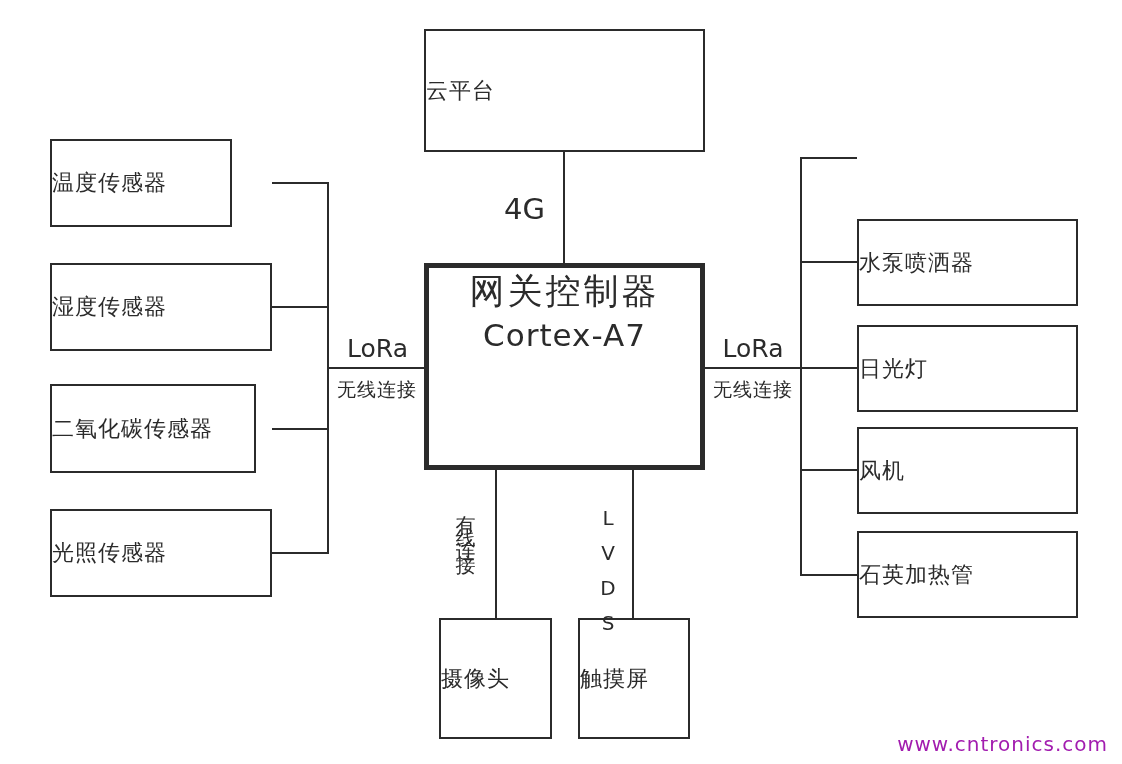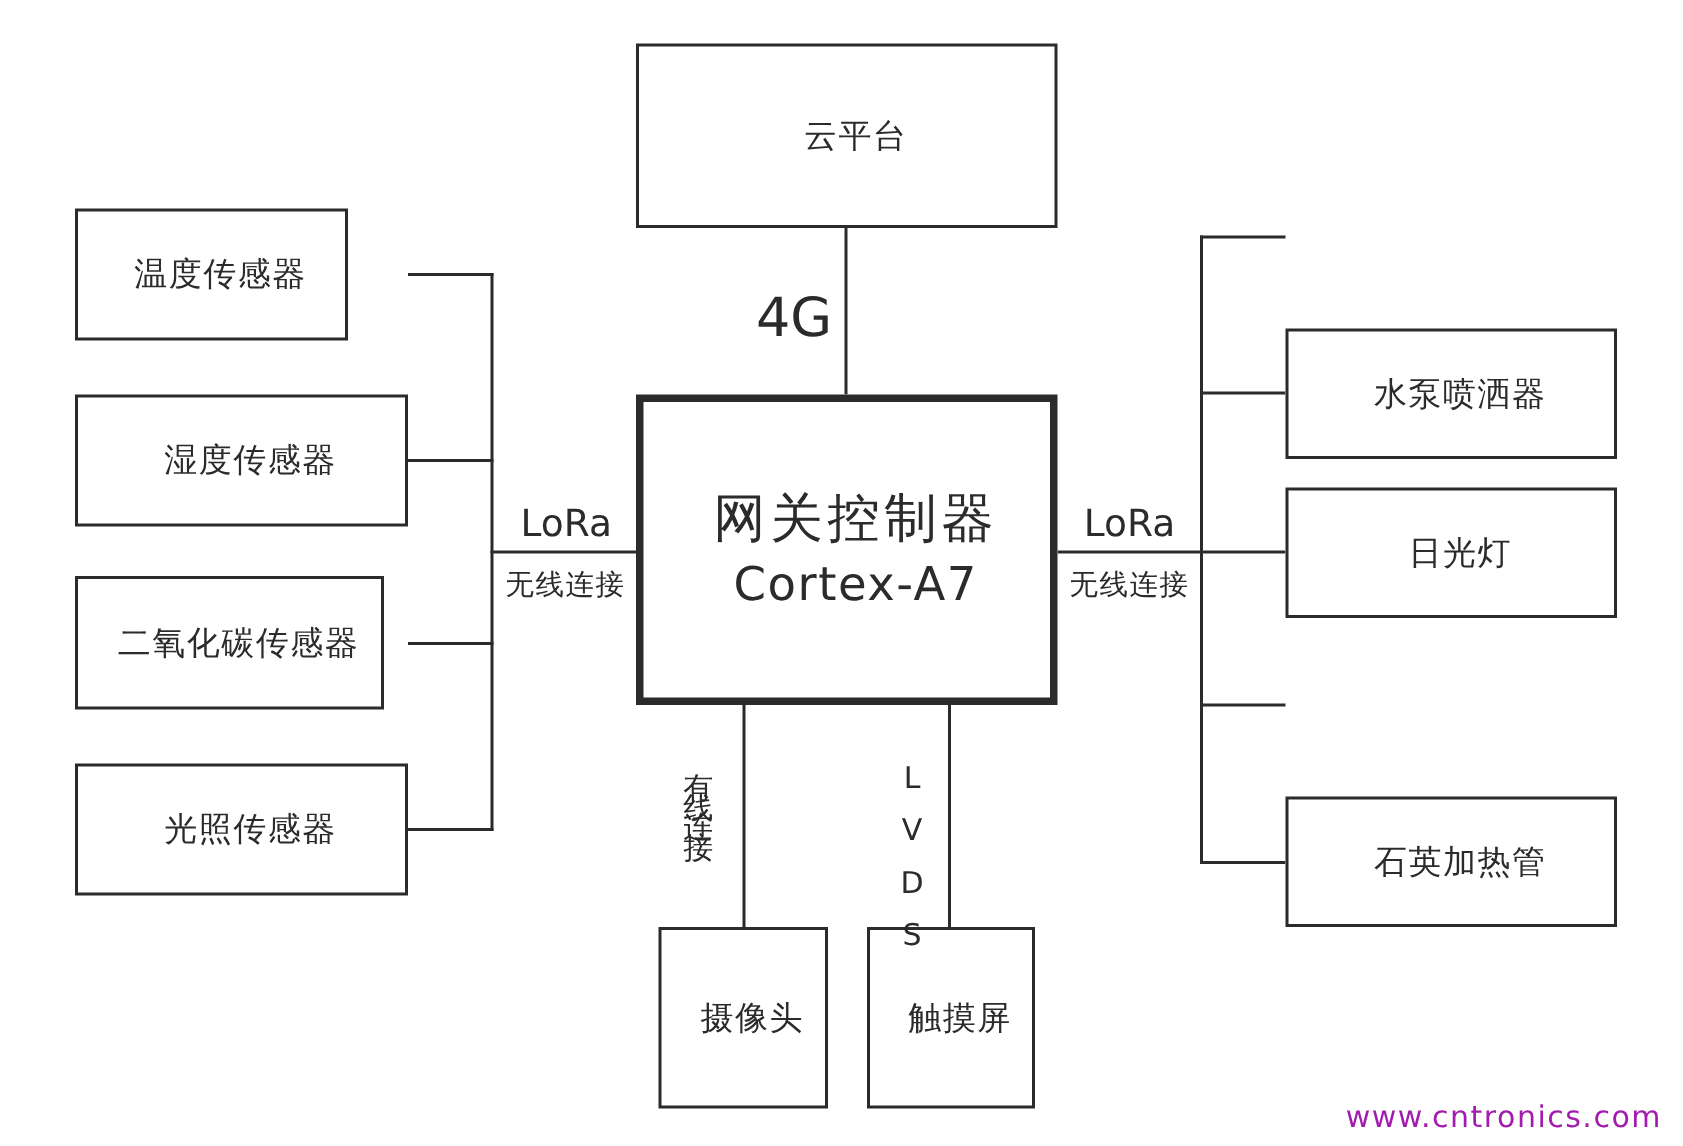--- a/index.html
+++ b/index.html
@@ -2,31 +2,31 @@
 <html><head>
 <meta charset="utf-8">
 <style>
   html,body{margin:0;padding:0;background:#ffffff;}
   .canvas{
     position:relative;width:1122px;height:764px;background:#ffffff;overflow:hidden;
     font-family:"DejaVu Sans","Liberation Sans",sans-serif;color:#2b2b2b;
   }
   .box{
     position:absolute;border:2px solid #2b2b2b;background:#ffffff;
-    display:flex;align-items:center;justify-content:center;
-    font-size:22px;letter-spacing:1px;box-sizing:border-box;text-align:center;padding-left:12px;
+    display:flex;align-items:center;
+    font-size:22px;letter-spacing:1px;box-sizing:border-box;text-align:center;
   }
   .box.thick{border-width:5px;flex-direction:column;}
   .gw-title{font-size:35px;letter-spacing:3px;line-height:1.35;}
   .gw-sub{font-size:31px;letter-spacing:1px;line-height:1.3;}
   .hline,.vline{position:absolute;background:#2b2b2b;}
   .hline{height:2px;}
   .vline{width:2px;}
   .lbl{position:absolute;color:#2b2b2b;}
-  .lbl-4g{font-size:36px;}
+  .lbl-4g{font-size:29px;}
   .lbl-proto{font-size:25px;text-align:center;}
   .lbl-mode{font-size:19px;text-align:center;letter-spacing:1px;}
   .lbl-vert{
     writing-mode:vertical-rl;text-orientation:upright;
     font-size:20px;letter-spacing:13px;line-height:1;
   }
   .lbl-vert.latin{letter-spacing:11px;font-size:20px;}
   .watermark{
     position:absolute;right:14px;bottom:8px;font-size:20px;
     color:#a21caf;letter-spacing:1px;
@@ -78,20 +78,23 @@
   <div class="box" style="left:50px;top:509px;width:222px;height:88px;">
     <span>光照传感器</span>
   </div>
 
   <div class="box" style="left:857px;top:325px;width:221px;height:87px;">
     <span>日光灯</span>
   </div>
   <div class="box" style="left:857px;top:219px;width:221px;height:87px;">
     <span>水泵喷洒器</span>
   </div>
+  <div class="box" style="left:857px;top:427px;width:221px;height:87px;">
+    <span>风机</span>
+  </div>
   <div class="box" style="left:857px;top:531px;width:221px;height:87px;">
     <span>石英加热管</span>
   </div>
 
   <div class="box" style="left:439px;top:618px;width:113px;height:121px;">
     <span>摄像头</span>
   </div>
   <div class="box" style="left:578px;top:618px;width:112px;height:121px;">
     <span>触摸屏</span>
   </div>

